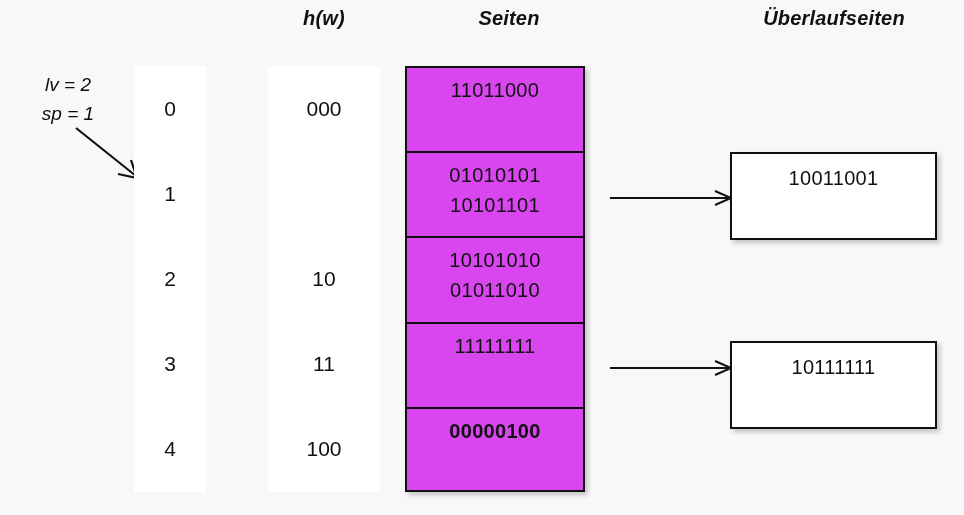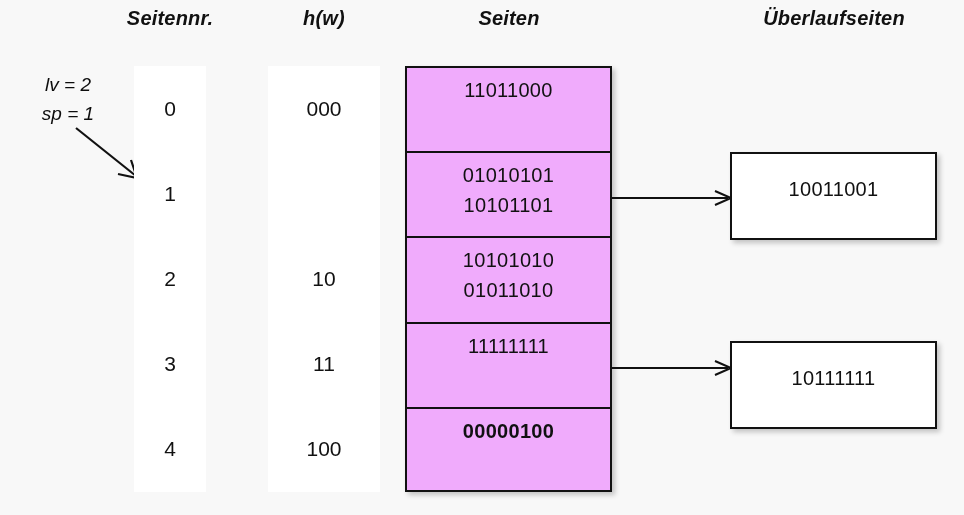--- a/index.html
+++ b/index.html
@@ -78,23 +78,23 @@
     font-size: 21px;
     font-weight: 400;
     color: #111;
   }
 
   
   #seiten-table {
     position: absolute;
     left: 405px;
     top: 66px;
-    width: 207px;
+    width: 180px;
     height: 426px;
-    background: #f0abfc;
+    background: #d946ef;
     border: 2.5px solid #111;
     box-sizing: border-box;
     box-shadow: 3px 3px 5px rgba(0,0,0,0.22);
   }
   .seiten-row {
     position: relative;
     height: 85.2px;
     box-sizing: border-box;
     border-bottom: 2.5px solid #111;
     padding-top: 7px;
@@ -118,41 +118,40 @@
     border: 2.5px solid #111;
     box-sizing: border-box;
     box-shadow: 3px 3px 5px rgba(0,0,0,0.22);
   }
   #overflow-box-0 { top: 152px; }
   #overflow-box-1 { top: 324px; margin-top: 17px; }
   .overflow-label {
     text-align: center;
     font-size: 20px;
     line-height: 30px;
-    padding-top: 20px;
+    padding-top: 9px;
     color: #111;
     letter-spacing: 0.3px;
   }
 
   
   .connector {
     position: absolute;
     left: 610px;
     width: 124px;
     height: 20px;
   }
   #connector-0 { top: 188px; }
   #connector-1 { top: 358px; }
 </style>
 </head>
 <body>
 
 <div id="canvas">
 
-  <div class="col-header" id="header-seitennr">Seitennr.</div>
   <div class="col-header" id="header-hw">h(w)</div>
   <div class="col-header" id="header-seiten">Seiten</div>
   <div class="col-header" id="header-ueber">Überlaufseiten</div>
 
   <div id="param-block">
     <div>lv = 2</div>
     <div>sp = 1</div>
   </div>
 
   <svg id="split-arrow" viewBox="0 0 80 62">

